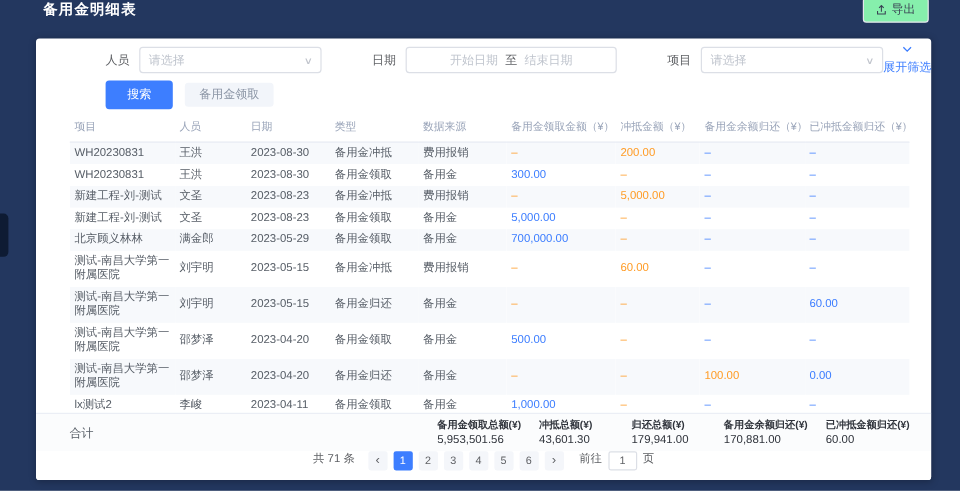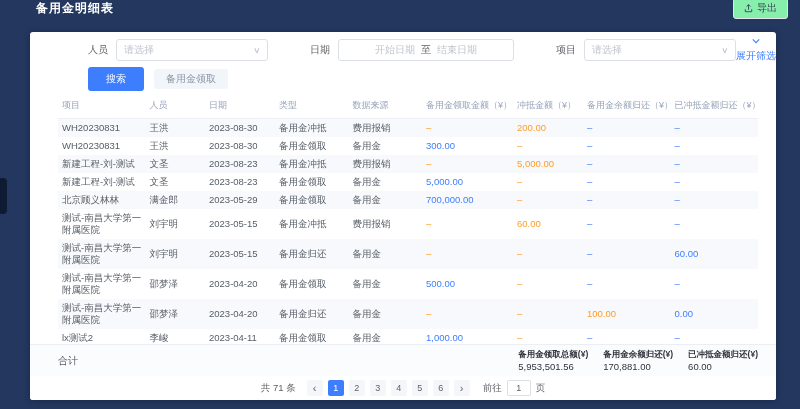--- a/index.html
+++ b/index.html
@@ -7,21 +7,21 @@
   body {
     position: relative;
     background: #23375f;
     font-family: "Liberation Sans", "DejaVu Sans", sans-serif;
     color: #565d66;
   }
   
   .topbar {
     height: 16px;
     display: flex; align-items: center; justify-content: space-between;
-    padding: 0 12px 0 36px;
+    padding: 0 26px 0 36px;
   }
   .page-title { color: #ffffff; font-size: 12px; font-weight: bold; letter-spacing: 1px; }
   .export-btn {
     background: #86efac; border: 1px solid #e3e6ec; border-radius: 3px;
     height: 21px; padding: 0 10px; display: flex; align-items: center; gap: 4px;
     font-size: 10px; color: #3a4254; cursor: pointer;
     font-family: inherit;
   }
   
   .drawer-handle {
@@ -84,21 +84,21 @@
     display: flex; align-items: center; padding: 0 18px 0 28px;
   }
   .sum-total-label { font-size: 10px; color: #565d66; }
   .sum-items { margin-left: auto; display: flex; gap: 15px; }
   .sum-item { min-width: 62px; }
   .sum-label { font-size: 8.5px; font-weight: bold; color: #30343c; white-space: nowrap; }
   .sum-value { font-size: 9.5px; color: #30343c; margin-top: 0; white-space: nowrap; }
   
   .pagination {
     position: absolute; left: 0; right: 0; bottom: 0; height: 24px; background: #fff;
-    display: flex; align-items: center; justify-content: center; gap: 5px;
+    display: flex; align-items: flex-start; justify-content: center; gap: 5px;
     font-size: 9.5px; color: #606266;
   }
   .total-text { margin-right: 6px; }
   .page-list { display: flex; gap: 5px; }
   .page-btn {
     min-width: 16px; height: 16px; border: none; border-radius: 2px;
     background: #f4f6fa; color: #606266; font-size: 9px; cursor: pointer;
     display: inline-flex; align-items: center; justify-content: center; padding: 0 3px;
     font-family: inherit;
   }
@@ -311,20 +311,28 @@
   </div>
 
   <div class="summary">
     <div class="sum-total-label">合计</div>
     <div class="sum-items">
         <div class="sum-item">
           <div class="sum-label">备用金领取总额(¥)</div>
           <div class="sum-value">5,953,501.56</div>
         </div>
         <div class="sum-item">
+          <div class="sum-label">冲抵总额(¥)</div>
+          <div class="sum-value">43,601.30</div>
+        </div>
+        <div class="sum-item">
+          <div class="sum-label">归还总额(¥)</div>
+          <div class="sum-value">179,941.00</div>
+        </div>
+        <div class="sum-item">
           <div class="sum-label">备用金余额归还(¥)</div>
           <div class="sum-value">170,881.00</div>
         </div>
         <div class="sum-item">
           <div class="sum-label">已冲抵金额归还(¥)</div>
           <div class="sum-value">60.00</div>
         </div>
       </div>
   </div>
 

